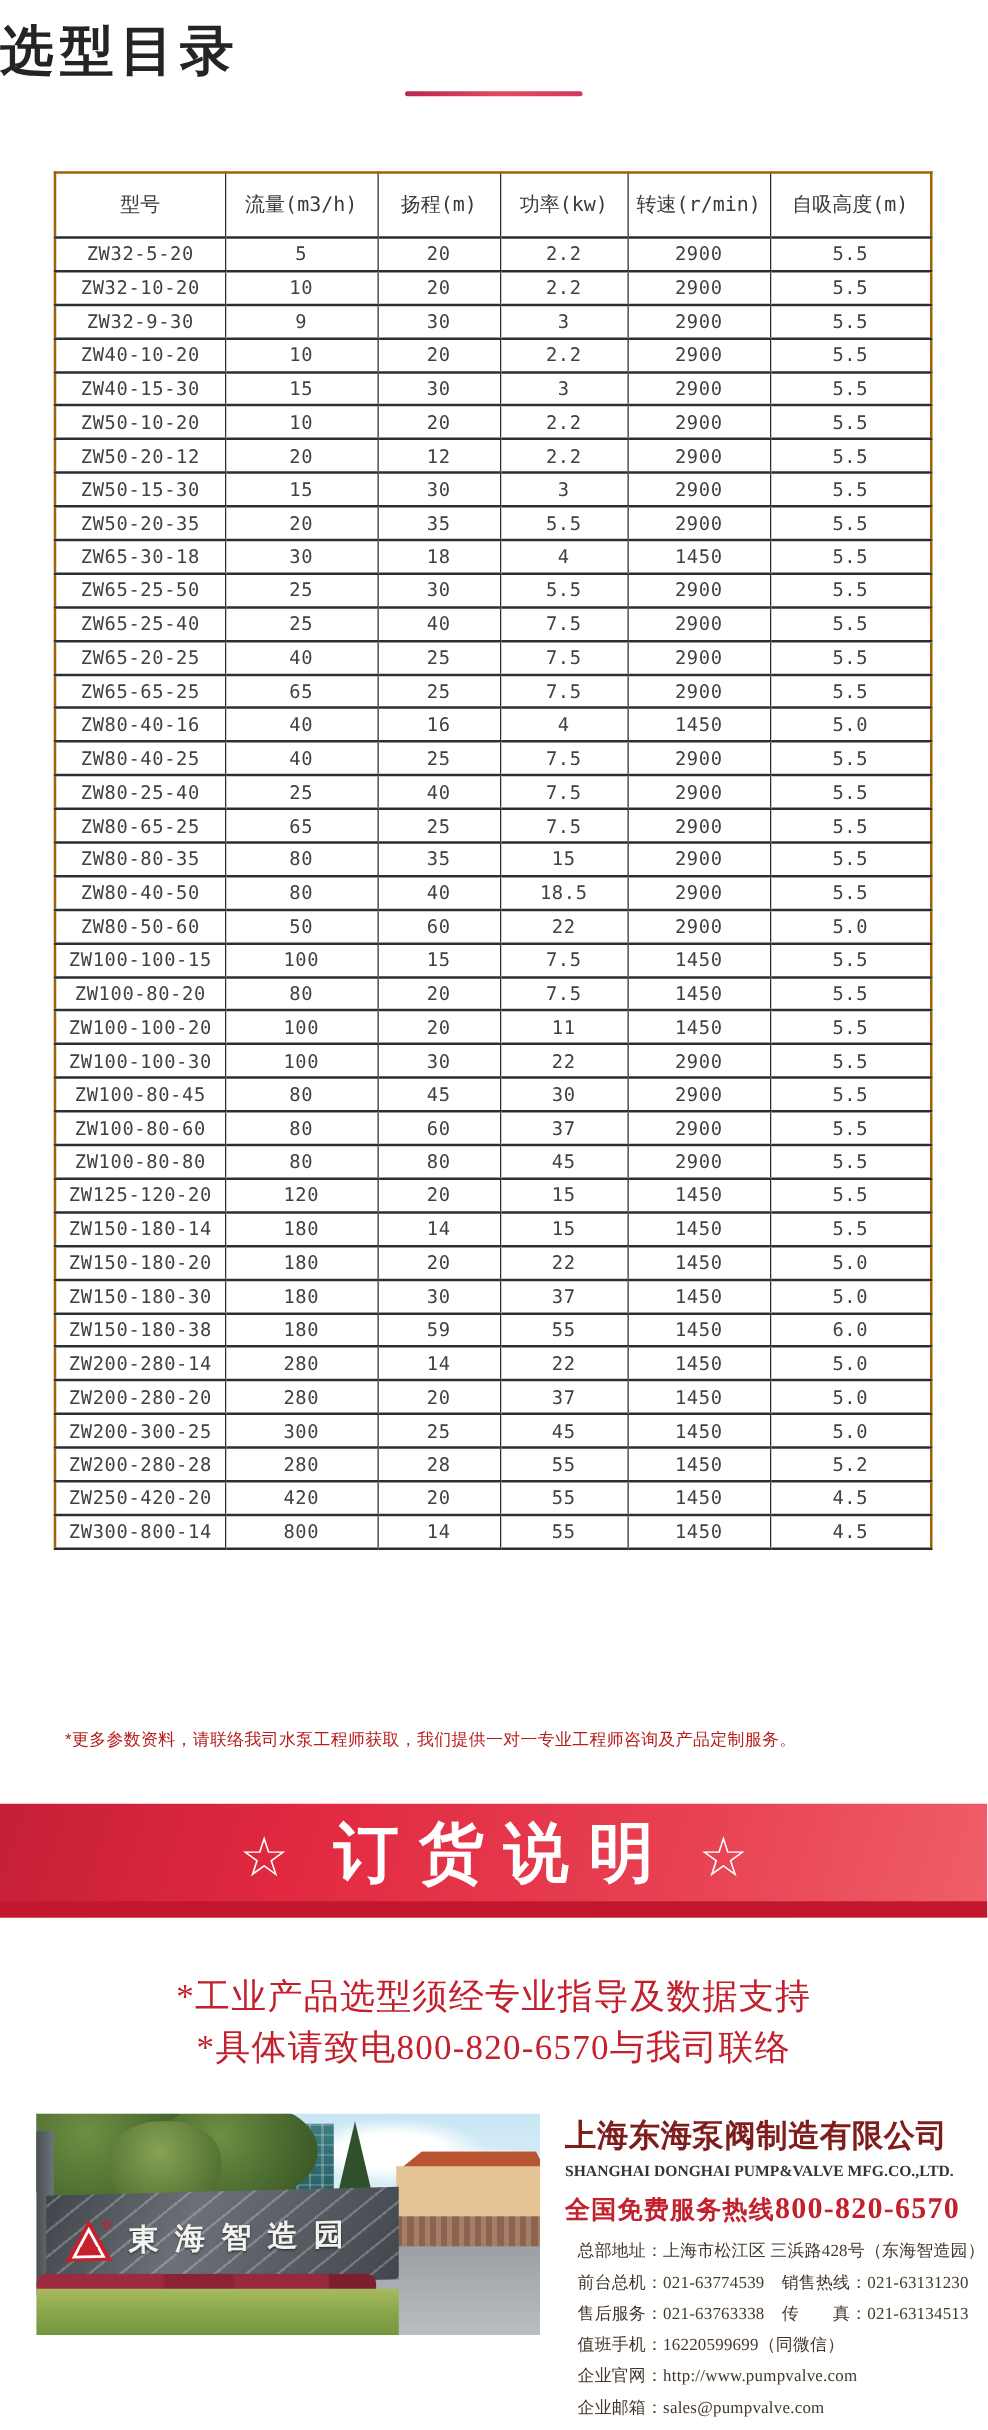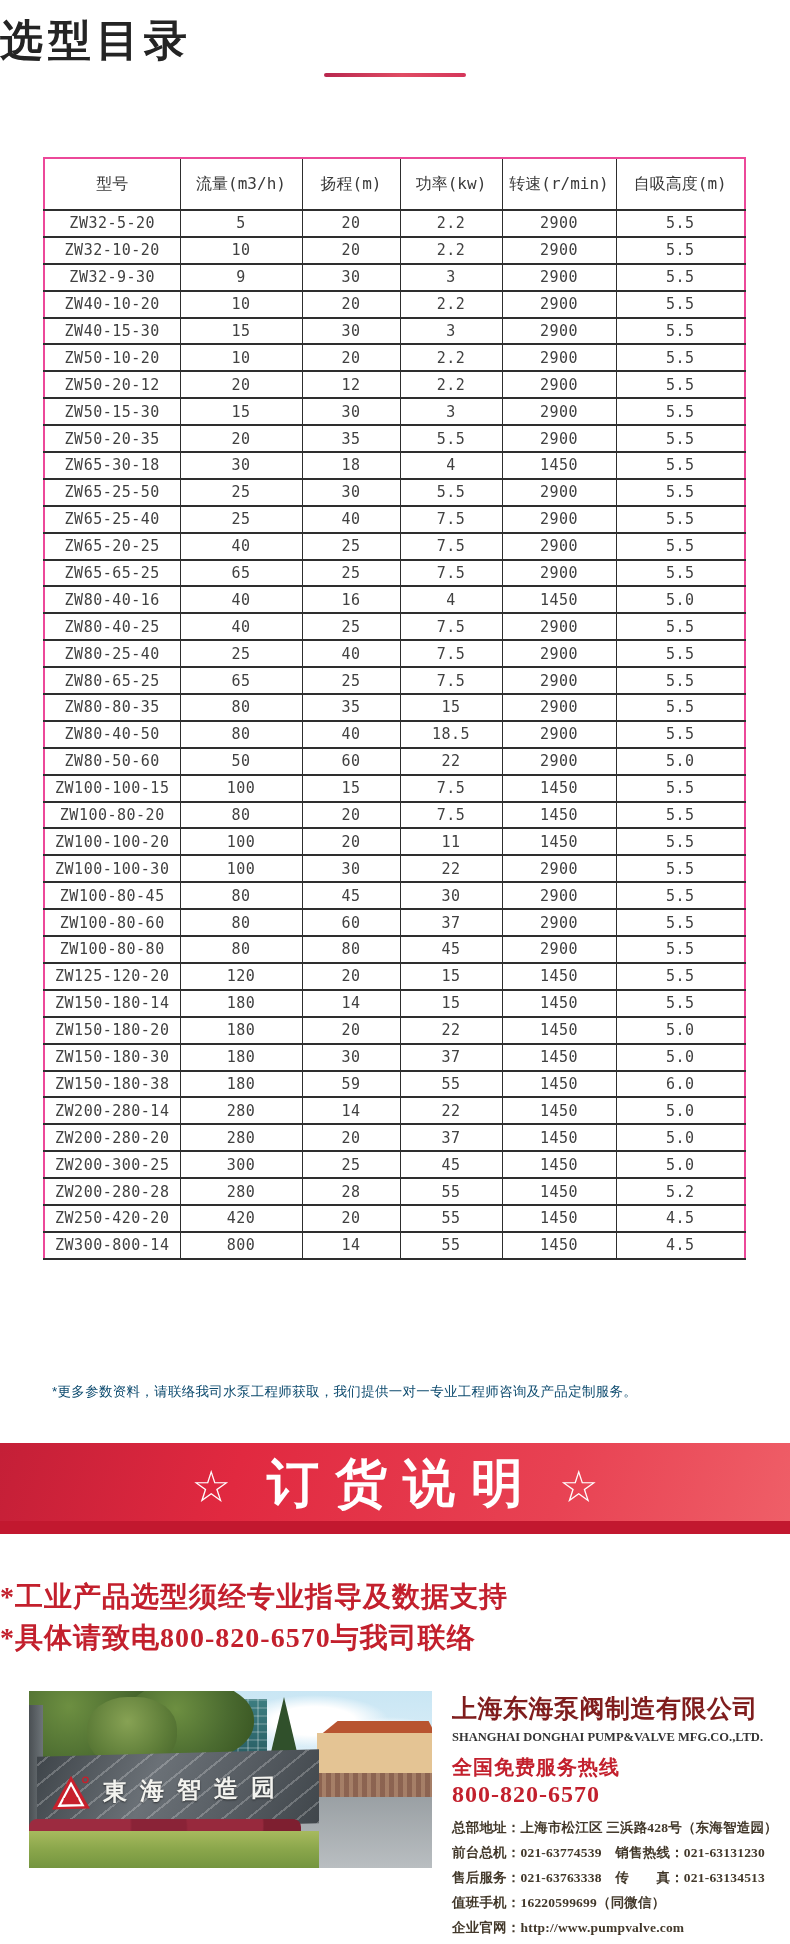--- a/index.html
+++ b/index.html
@@ -19,22 +19,21 @@
   .title-underline {
     position:absolute; top:73px; left:50%; transform:translateX(-50%);
     width:142px; height:4px; border-radius:2px;
     background:linear-gradient(90deg,#b8274e,#e04b63 55%,#d5365a);
   }
 
   
   .spec-table-wrap { position:absolute; top:137px; left:43px; }
   table.spec-table {
     border-collapse:collapse; table-layout:fixed; width:701px;
-    border:2px solid #ec4899;
-    margin-top:20px;
+    border:2px solid #a16207;
   }
   table.spec-table col:nth-child(1){width:136px;}
   table.spec-table col:nth-child(2){width:122px;}
   table.spec-table col:nth-child(3){width:98px;}
   table.spec-table col:nth-child(4){width:102px;}
   table.spec-table col:nth-child(5){width:114px;}
   table.spec-table col:nth-child(6){width:129px;}
   table.spec-table th {
     height:52px; border:1px solid #2e2e2e; border-bottom-width:2px;
     font-size:16px; font-weight:500; color:#3a3a3a;
@@ -43,21 +42,21 @@
   table.spec-table td {
     height:26.9px; border:1px solid #2e2e2e; border-bottom-width:2px;
     text-align:center; font-size:15px; color:#414141;
     font-family:"DejaVu Sans Mono","Liberation Mono",monospace;
     letter-spacing:.5px; overflow:hidden; white-space:nowrap;
   }
 
   
   .footnote {
     position:absolute; top:1383px; left:52px; width:700px;
-    font-size:13.5px; color:#0c4a6e; letter-spacing:.3px;
+    font-size:13.5px; color:#b91c1c; letter-spacing:.3px;
   }
 
   
   .order-banner {
     position:absolute; top:1443px; left:0; width:790px; height:91px;
     background:linear-gradient(108deg,#c41f37 0%,#e12940 30%,#e84253 70%,#ef5f68 100%);
     display:flex; align-items:center; justify-content:center;
   }
   .banner-stripe {
     position:absolute; bottom:0; left:0; width:100%; height:13px;
@@ -67,23 +66,23 @@
     color:#ffffff; font-size:44px; line-height:1; font-weight:400;
     margin:0 20px; transform:translateY(-2px);
   }
   .order-banner .banner-title {
     color:#ffffff; font-size:52px; font-weight:900; letter-spacing:16px;
     text-indent:16px; line-height:1; transform:translateY(-6px);
   }
 
   
   .order-note {
-    position:absolute; left:0; width:100%; text-align:left;
+    position:absolute; left:0; width:100%; text-align:center;
     font-family:"Liberation Serif","DejaVu Serif",serif;
-    font-size:28px; font-weight:700; color:#c3202d; letter-spacing:1px;
+    font-size:28px; font-weight:400; color:#c3202d; letter-spacing:1px;
   }
   .order-note.n1 { top:1578px; }
   .order-note.n2 { top:1619px; }
 
   
   .factory-photo {
     position:absolute; top:1691px; left:29px; width:403px; height:177px;
     overflow:hidden; background:linear-gradient(180deg,#c9e6f4 0%,#e6f3fa 55%,#eef7fb 100%);
   }
   .fp { position:absolute; }
@@ -148,31 +147,31 @@
   }
   .pillar { top:14px; left:0; width:14px; height:125px; background:linear-gradient(90deg,#4a4f53,#6d7478); }
 
   
   .company-info { position:absolute; top:1692px; left:452px; width:320px; }
   .company-name { font-size:25px; font-weight:900; color:#7f1d1d; letter-spacing:.5px; white-space:nowrap; }
   .company-name-en {
     margin-top:5px; font-family:"Liberation Serif","DejaVu Serif",serif;
     font-size:12.5px; font-weight:700; color:#353535; white-space:nowrap;
   }
-  .hotline { margin-top:9px; display:flex; align-items:baseline; white-space:nowrap;flex-direction:column; }
+  .hotline { margin-top:9px; display:flex; align-items:baseline; white-space:nowrap; }
   .hotline-label { font-size:20px; font-weight:900; color:#c3202d; letter-spacing:1px; }
   .hotline-number {
     font-family:"Liberation Serif","DejaVu Serif",serif;
     font-size:24px; font-weight:900; color:#c3202d; letter-spacing:1px;
   }
   .company-details { margin-top:7px; }
   .detail-line {
     font-family:"Liberation Serif","DejaVu Serif",serif;
-    font-size:13.5px; font-weight:700; color:#42382a;
-    line-height:25px; white-space:nowrap; letter-spacing:.2px;
+    font-size:13.5px; font-weight:400; color:#42382a;
+    line-height:25px; white-space:nowrap; letter-spacing:.2px;margin-left:10px;
   }
 </style>
 </head>
 <body>
 
 <div id="page">
 
   <div class="page-title">选型目录</div>
   <div class="title-underline"></div>
 

